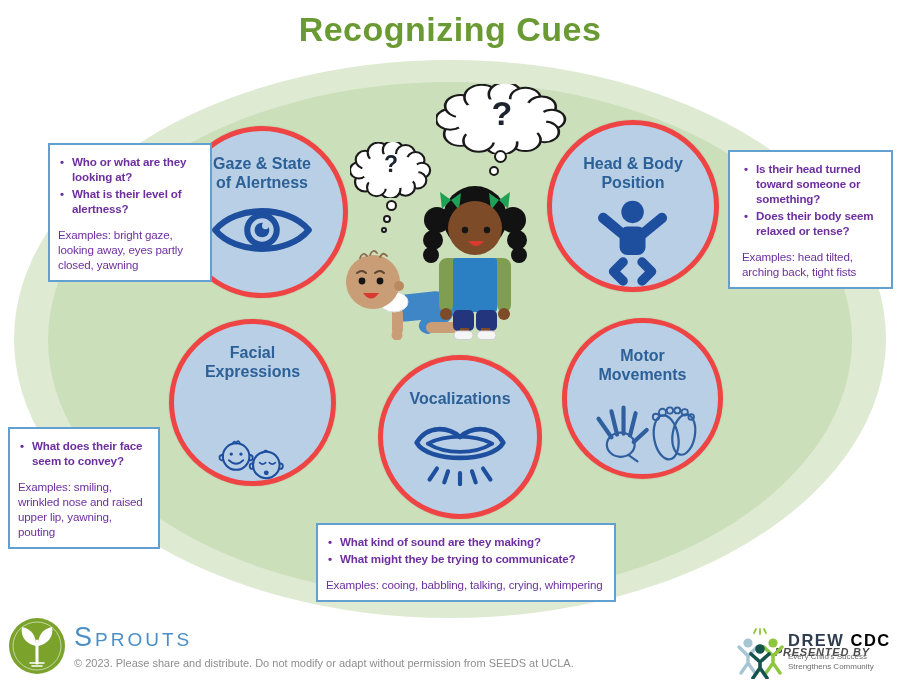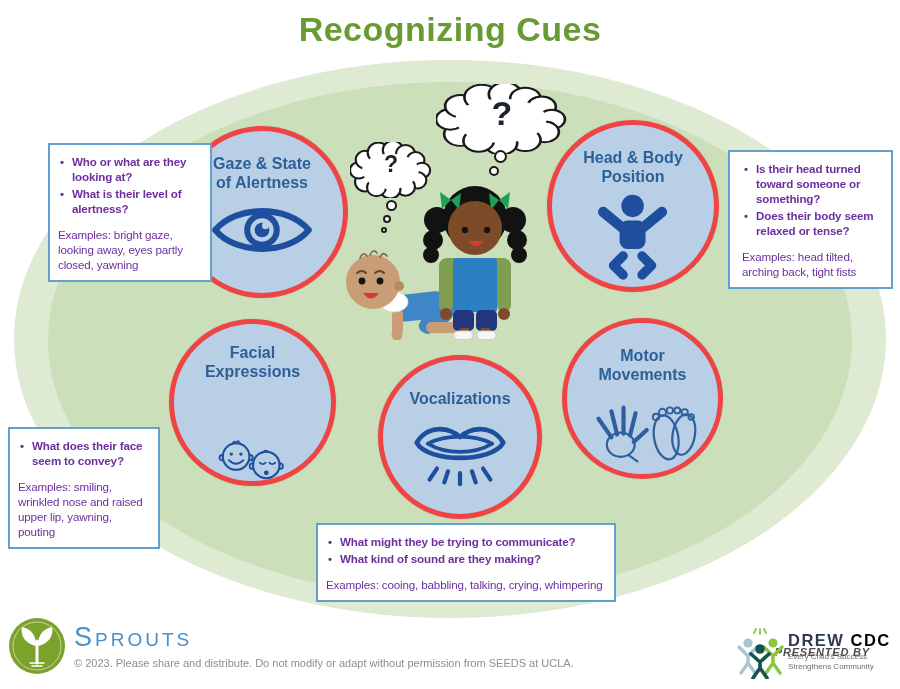--- a/index.html
+++ b/index.html
@@ -26,21 +26,21 @@
     box-shadow:0 0 0 1px rgba(0,0,0,0.04);
   }
   .cat-label {
     text-align:center; font-weight:700; color:#2c6097;
     font-size:16px; line-height:1.18; margin-top:24px;
   }
   .cat-label span { display:block; }
   .cat-icon { margin-top:6px; }
 
   #circle-gaze   { left:176px; top:126px; width:172px; height:172px; }
-  #circle-head   { left:547px; top:120px; width:172px; height:172px; }
+  #circle-head   { left:547px; top:120px; width:172px; height:172px;justify-content:flex-end; }
   #circle-facial { left:169px; top:319px; width:167px; height:167px;gap:48px; }
   #circle-vocal  { left:378px; top:355px; width:164px; height:164px; }
   #circle-motor  { left:562px; top:318px; width:161px; height:161px; }
   #circle-facial .cat-label { margin-top:20px; }
   #circle-vocal  .cat-label { margin-top:30px; }
   #circle-motor  .cat-label { margin-top:24px; }
 
   
   .callout {
     position:absolute; background:#ffffff; border:2px solid #62a0d2;
@@ -312,22 +312,22 @@
 
   <div class="callout" id="box-facial">
     <ul>
       <li><span>What does their face seem to convey?</span></li>
     </ul>
     <p class="examples">Examples: smiling, wrinkled nose and raised upper lip, yawning, pouting</p>
   </div>
 
   <div class="callout" id="box-vocal">
     <ul>
+      <li><span>What kind of sound are they making?</span></li>
       <li><span>What might they be trying to communicate?</span></li>
-      <li><span>What kind of sound are they making?</span></li>
     </ul>
     <p class="examples">Examples: cooing, babbling, talking, crying, whimpering</p>
   </div>
 
 
   <svg class="sprouts-logo" width="58" height="58" viewBox="0 0 58 58">
     <circle cx="29" cy="29" r="28" fill="#7ba32b"></circle>
     <circle cx="29" cy="29" r="24" fill="none" stroke="#ffffff" stroke-width="1" opacity="0.55"></circle>
     <path d="M29,46 C29,38 29,30 29,24" fill="none" stroke="#ffffff" stroke-width="3" stroke-linecap="round"></path>
     <path d="M28,29 C18,27 12,19 14,10 C24,12 28,19 28,29 Z" fill="#ffffff"></path>

